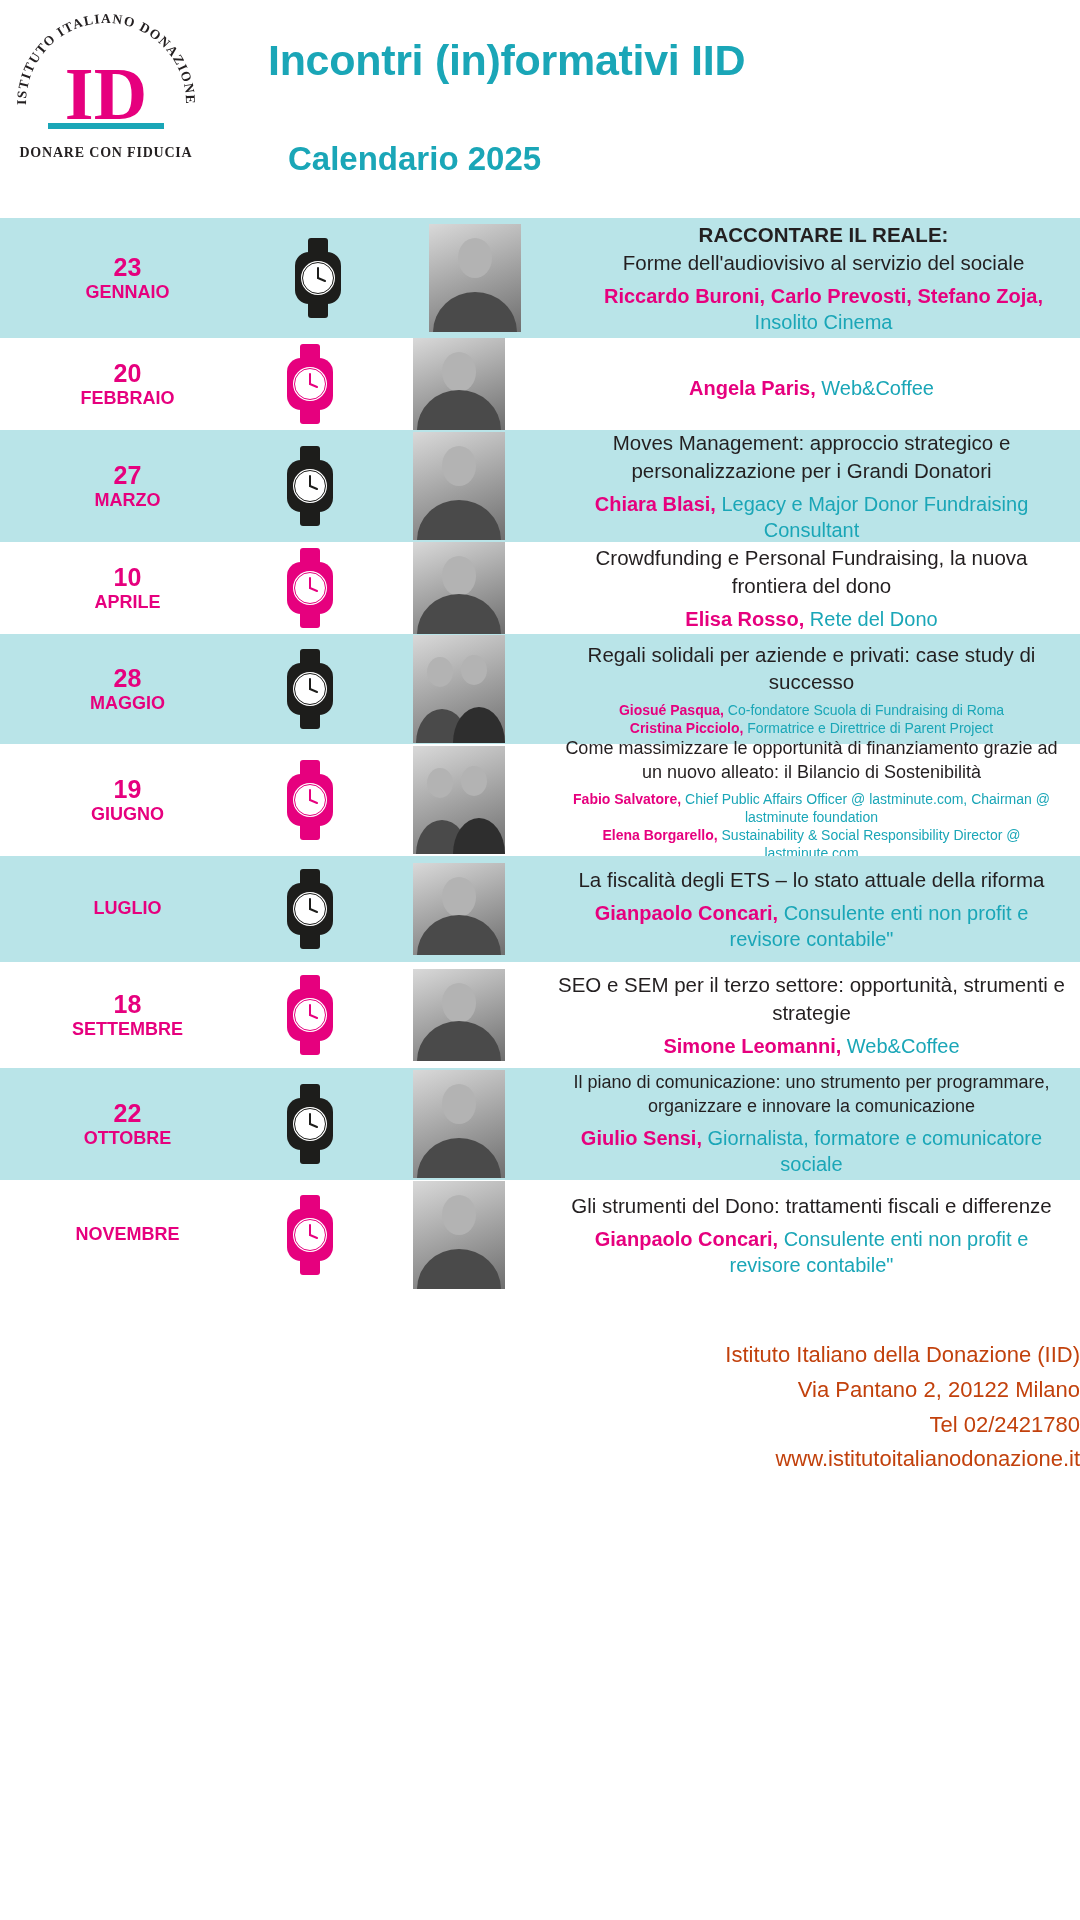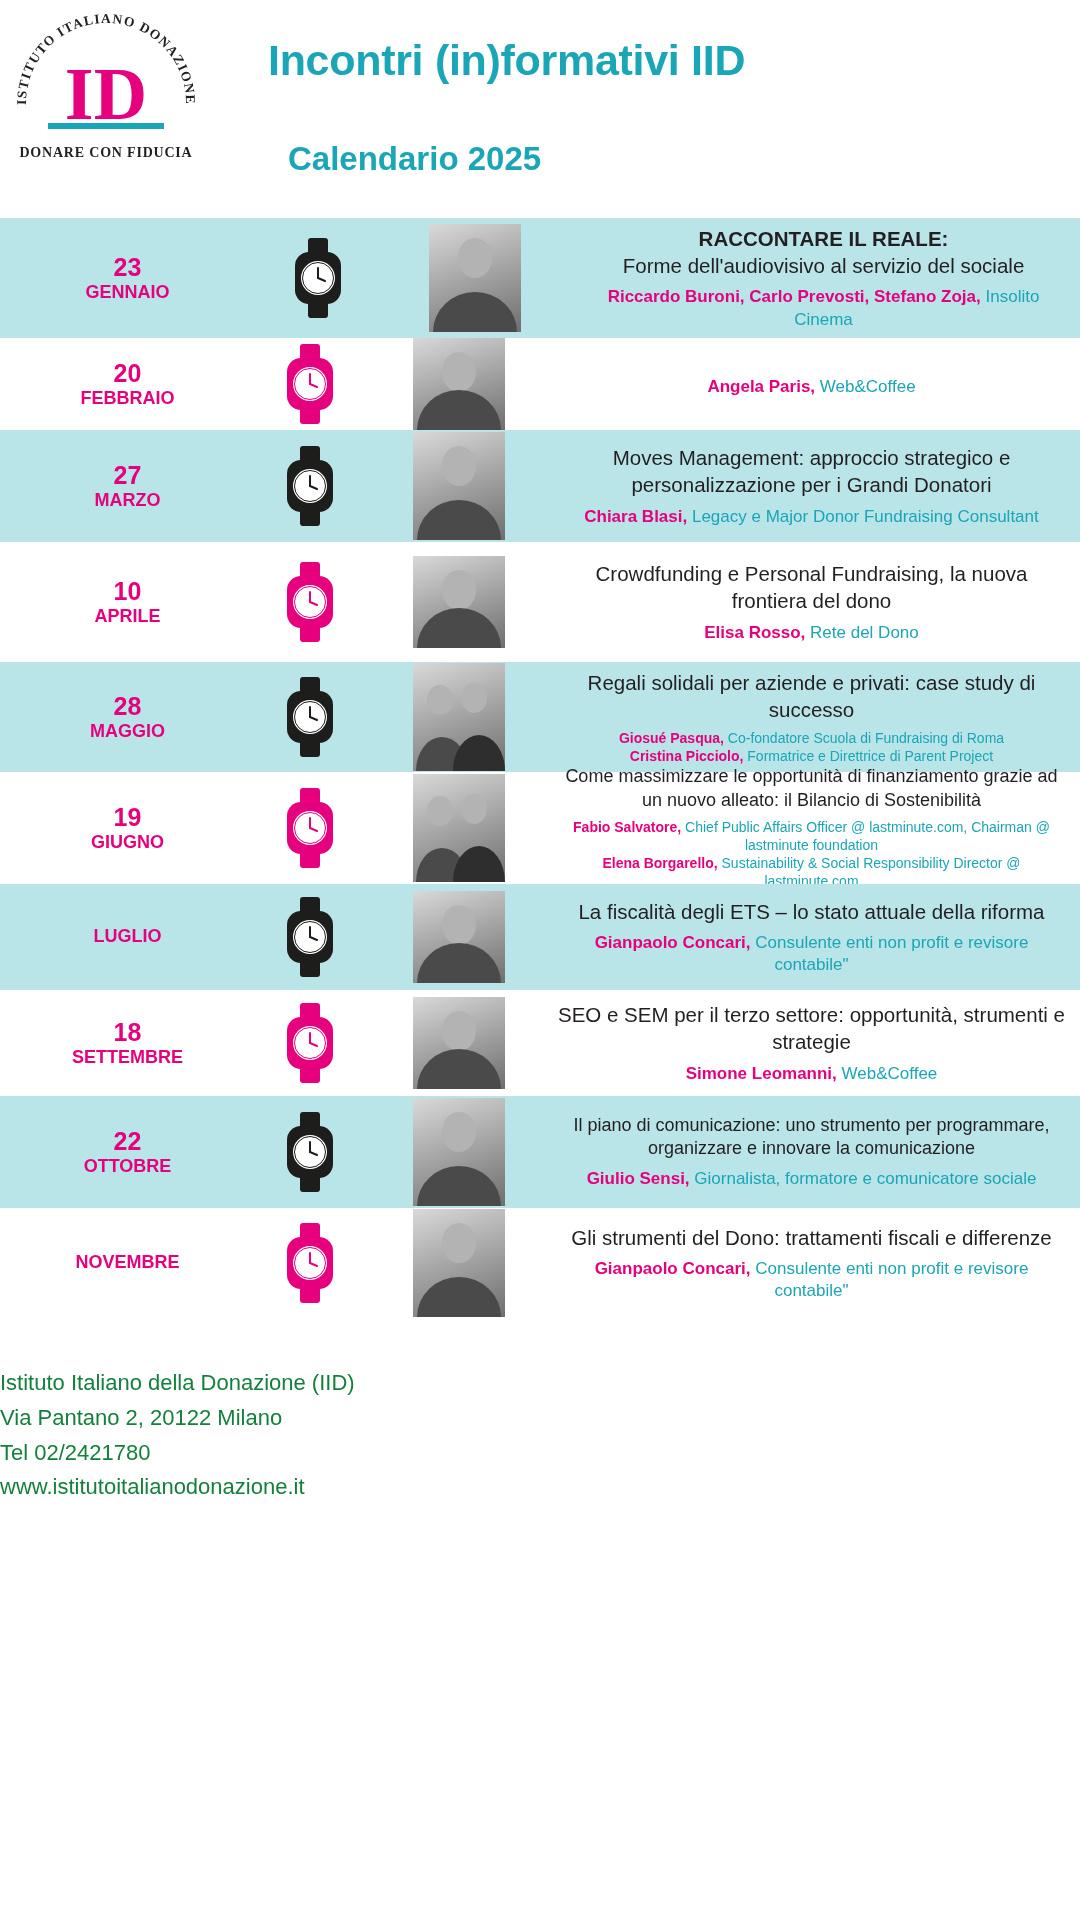--- a/index.html
+++ b/index.html
@@ -114,35 +114,35 @@
   }
   .topic {
     font-size: 20.5px;
     line-height: 1.32;
     color: #231f20;
     font-weight: normal;
   }
   .topic .caps { font-weight: bold; }
   .speakers {
     margin-top: 7px;
-    font-size: 17px;
+    font-size: 20px;
     line-height: 1.3;
     color: #1aa6b7;
   }
   .speakers .name { color: #e6007e; font-weight: bold; }
   .speakers.small { font-size: 14px; line-height: 1.28; }
   .topic.small { font-size: 18px; }
 
   
   .footer {
-    text-align: left;
+    text-align: right;
     padding-top: 48px;
     font-size: 22px;
     line-height: 1.58;
-    color: #15803d;
+    color: #c2410c;
   }
 
   
   .watch { display: block; }
 
   
   .face {
     position: absolute;
     border-radius: 50%;
     background: #b3b3b3;
@@ -274,21 +274,21 @@
      <div class="col-text">
         <div class="topic">
           
           <span>Moves Management: approccio strategico e personalizzazione per i Grandi Donatori</span>
         </div>
         <div class="speakers">
           <div><span class="name">Chiara Blasi,</span> <span>Legacy e Major Donor Fundraising Consultant</span></div>
         </div>
      </div>
     </div>
-    <div class="row plain" style="height: 120px;">
+    <div class="row plain" style="height: 92px;">
       <div class="col-date">
         <div class="day">10</div>
         <div class="month">APRILE</div>
      </div>
      <div class="col-watch">
         <svg class="watch" width="54" height="84" viewBox="0 0 54 84">
       <rect x="17" y="2" width="20" height="18" rx="3" fill="#e6007e"></rect>
       <rect x="17" y="64" width="20" height="18" rx="3" fill="#e6007e"></rect>
       <rect x="4" y="16" width="46" height="52" rx="14" fill="#e6007e"></rect>
       <circle cx="27" cy="42" r="17" fill="#ffffff"></circle>

